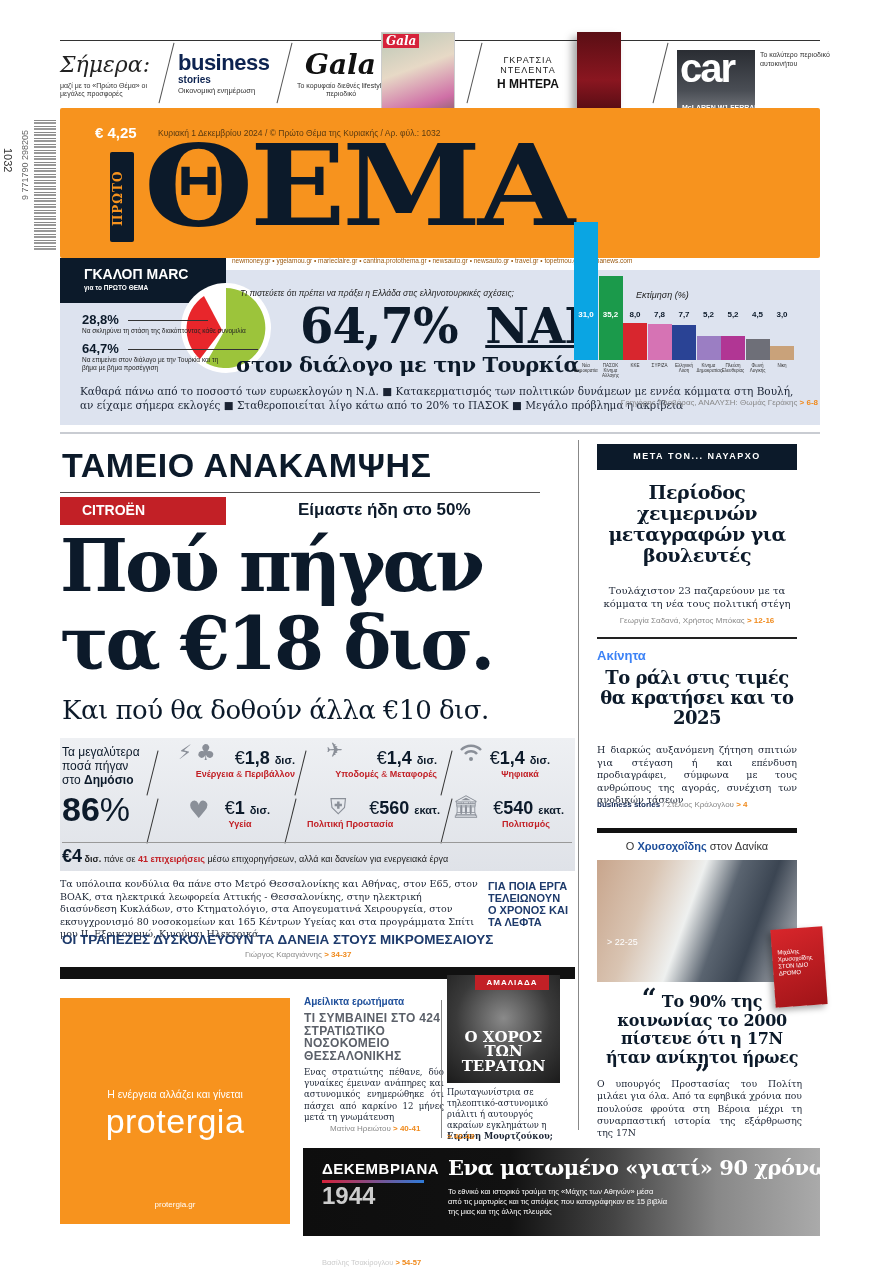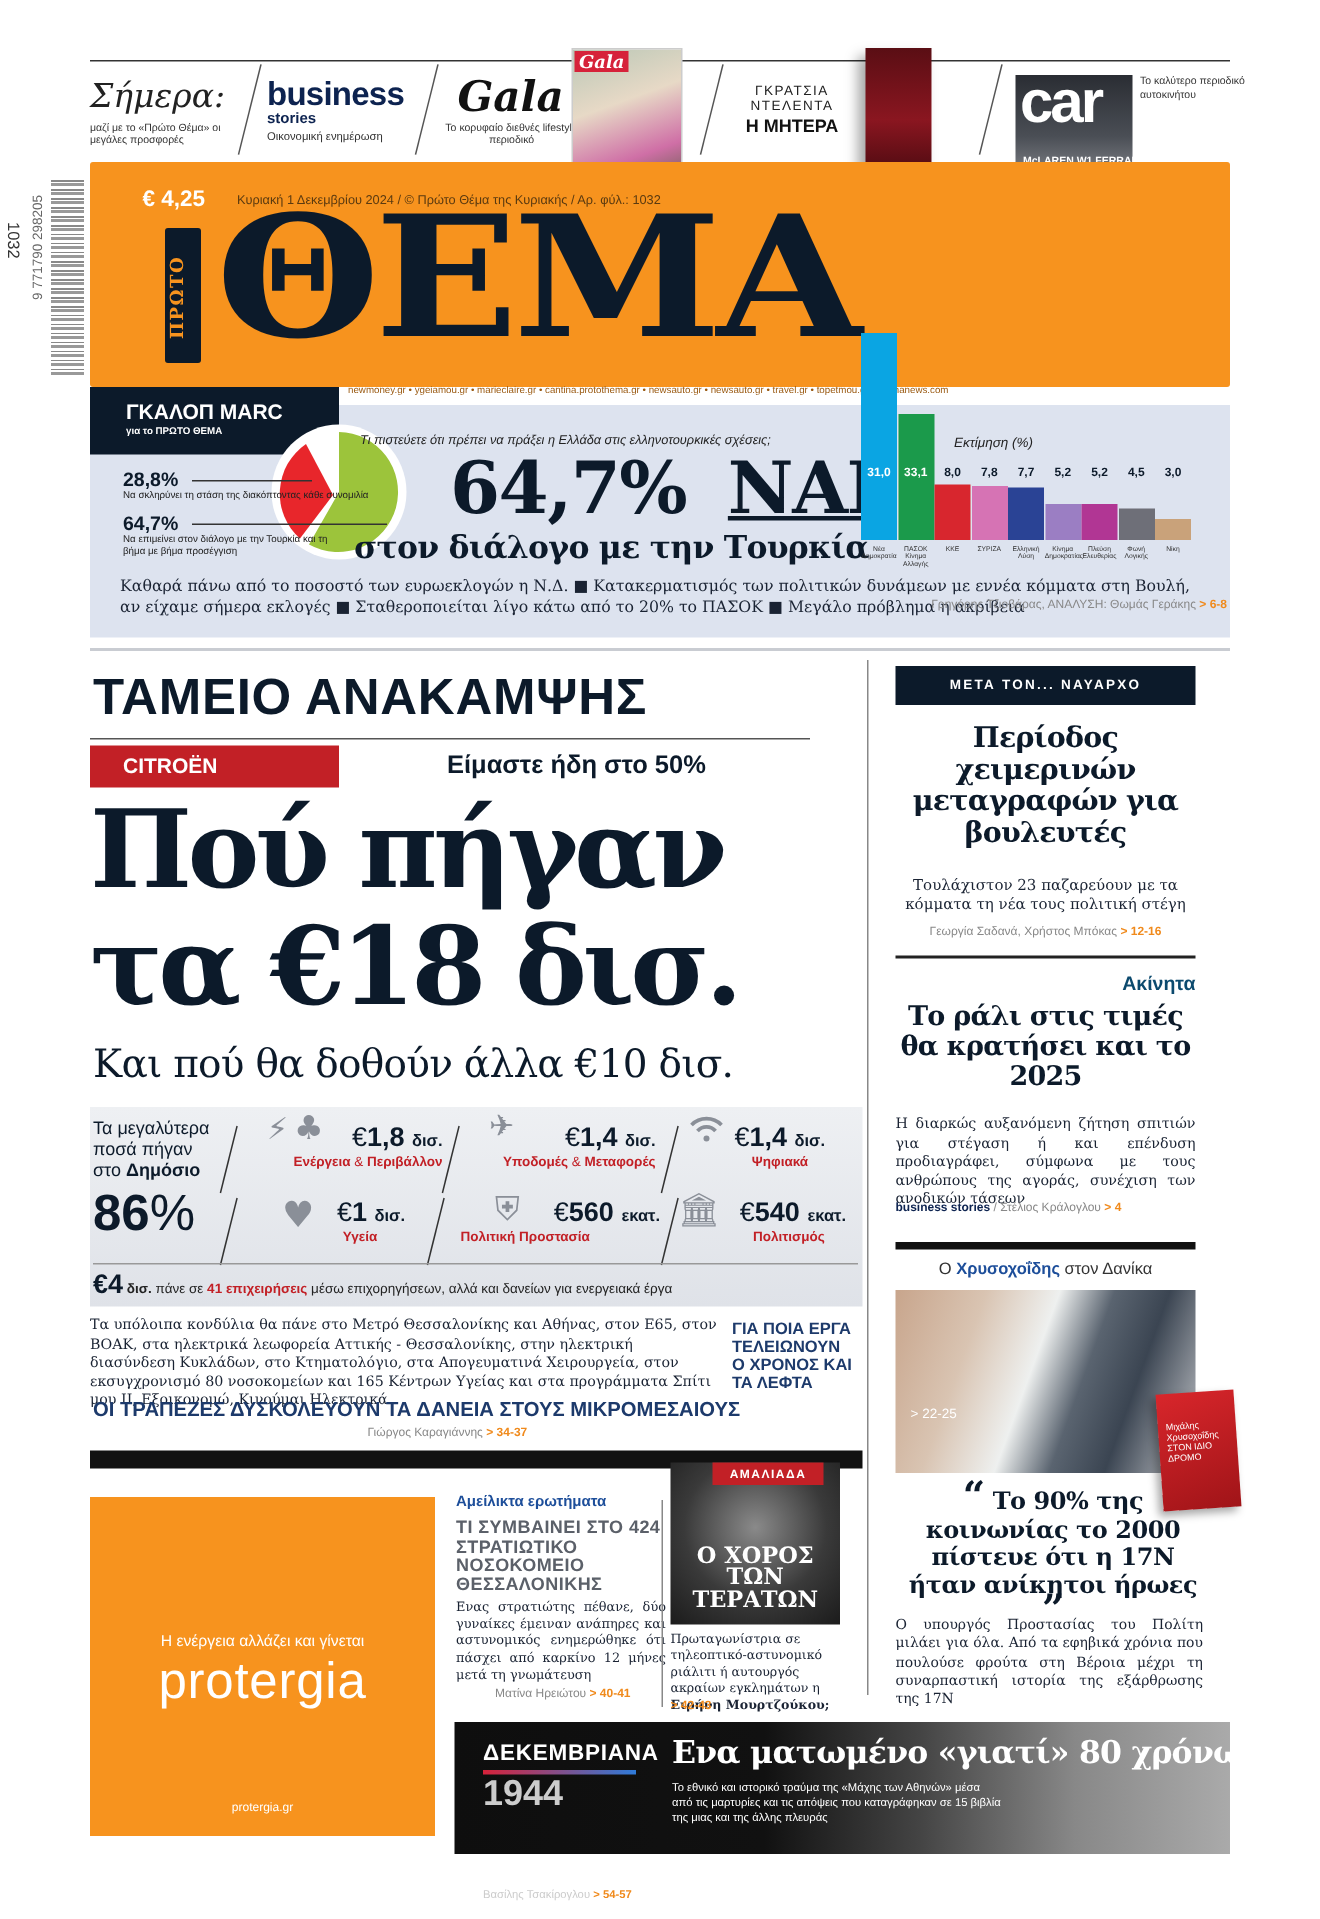--- a/index.html
+++ b/index.html
@@ -103,21 +103,21 @@
   .black-bar-l { left: 60px; top: 967px; width: 515px; height: 12px; background: #111; }
 
   
   .vrule { left: 578px; top: 440px; width: 1px; height: 690px; background: #888; }
   .meta-box { left: 597px; top: 444px; width: 200px; height: 26px; background: #0c1a2a; }
   .meta-t { left: 597px; top: 451px; width: 200px; text-align: center; font-family: "Liberation Sans", sans-serif; font-weight: bold; font-size: 9px; color: #fff; letter-spacing: 1.5px; }
   .rc-h1 { left: 597px; top: 482px; width: 200px; text-align: center; font-family: "DejaVu Serif", serif; font-weight: bold; font-size: 19px; color: #0c1a2a; line-height: 1.1; letter-spacing: -0.5px; }
   .rc-p1 { left: 597px; top: 584px; width: 200px; text-align: center; font-family: "DejaVu Serif", serif; font-size: 10px; color: #1a2333; line-height: 1.3; }
   .rc-c1 { left: 597px; top: 616px; width: 200px; text-align: center; font-family: "Liberation Sans", sans-serif; font-size: 8px; color: #888; }
   .rc-rule1 { left: 597px; top: 637px; width: 200px; height: 2px; background: #222; }
-  .rc-kick2 { left: 597px; top: 648px; width: 200px; text-align: right; font-family: "Liberation Sans", sans-serif; font-weight: bold; font-size: 13px; color: #0c4a6e; }
+  .rc-kick2 { left: 597px; top: 648px; width: 200px; text-align: left; font-family: "Liberation Sans", sans-serif; font-weight: bold; font-size: 13px; color: #3b82f6; }
   .rc-h2 { left: 597px; top: 668px; width: 200px; text-align: center; font-family: "DejaVu Serif", serif; font-weight: bold; font-size: 18px; color: #0c1a2a; line-height: 1.1; letter-spacing: -0.5px; }
   .rc-p2 { left: 597px; top: 744px; width: 200px; font-family: "DejaVu Serif", serif; font-size: 9.5px; color: #1a2333; line-height: 1.32; text-align: justify; }
   .rc-c2 { left: 597px; top: 800px; font-family: "Liberation Sans", sans-serif; font-size: 8px; color: #888; }
   .rc-c2 .bs { color: #0d2350; font-weight: bold; }
   .rc-rule2 { left: 597px; top: 828px; width: 200px; height: 5px; background: #111; }
   .rc-kick3 { left: 597px; top: 840px; width: 200px; text-align: center; font-family: "Liberation Sans", sans-serif; font-size: 11px; color: #333; }
   .rc-kick3 b { color: #1d4e9a; }
   .rc-photo { left: 597px; top: 860px; width: 200px; height: 122px; background: linear-gradient(110deg, #c8a58c 0%, #d9c4b2 25%, #eef0ef 45%, #5a6470 60%, #3b4552 75%, #c6c8cc 100%); }
   .rc-photo-ref { left: 607px; top: 937px; font-family: "Liberation Sans", sans-serif; font-size: 9px; color: #fff; }
   .rc-book { left: 773px; top: 928px; width: 52px; height: 78px; background: linear-gradient(160deg, #d8262b, #a01418); box-shadow: -3px 3px 6px rgba(0,0,0,0.35); transform: rotate(-4deg); }
@@ -224,21 +224,21 @@
   <div class="bar" style="left:49px;height:37px;background:#d8262e"></div>
   <div class="bar" style="left:73.5px;height:36px;background:#d673b4"></div>
   <div class="bar" style="left:98px;height:35px;background:#2a4395"></div>
   <div class="bar" style="left:122.5px;height:24px;background:#9b7ec3"></div>
   <div class="bar" style="left:147px;height:24px;background:#b13694"></div>
   <div class="bar" style="left:171.5px;height:21px;background:#6e6f78"></div>
   <div class="bar" style="left:196px;height:14px;background:#c9a27a"></div>
 </div>
 <div class="abs" style="left:574px;top:310px;width:226px;height:12px">
   <div class="bar-val" style="left:0;color:#fff">31,0</div>
-  <div class="bar-val" style="left:24.5px;color:#fff">33,1</div>
+  <div class="bar-val" style="left:24.5px;color:#fff">35,2</div>
   <div class="bar-val" style="left:49px">8,0</div>
   <div class="bar-val" style="left:73.5px">7,8</div>
   <div class="bar-val" style="left:98px">7,7</div>
   <div class="bar-val" style="left:122.5px">5,2</div>
   <div class="bar-val" style="left:147px">5,2</div>
   <div class="bar-val" style="left:171.5px">4,5</div>
   <div class="bar-val" style="left:196px">3,0</div>
 </div>
 <div class="abs" style="left:574px;top:364px;width:226px;height:16px">
   <div class="bar-lbl" style="left:0">Νέα Δημοκρατία</div>
@@ -368,14 +368,14 @@
 <div class="abs am-tag-t">ΑΜΑΛΙΑΔΑ</div>
 <div class="abs am-title">Ο ΧΟΡΟΣ ΤΩΝ ΤΕΡΑΤΩΝ</div>
 <div class="abs am-p"><span>Πρωταγωνίστρια σε τηλεοπτικό-αστυνομικό ριάλιτι ή αυτουργός ακραίων εγκλημάτων η</span> <b>Ειρήνη Μουρτζούκου;</b></div>
 <div class="abs am-ref">&gt; 42-43</div>
 
 <div class="abs dek"></div>
 <div class="abs dek-t">ΔΕΚΕΜΒΡΙΑΝΑ</div>
 <div class="abs dek-bar"></div>
 <div class="abs dek-year">1944</div>
 <div class="abs dek-cred"><span>Βασίλης Τσακίρογλου</span> <span class="orange-ref">&gt; 54-57</span></div>
-<div class="abs dek-h">Ενα ματωμένο «γιατί» 80 χρόνων</div>
+<div class="abs dek-h">Ενα ματωμένο «γιατί» 90 χρόνων</div>
 <div class="abs dek-p">Το εθνικό και ιστορικό τραύμα της «Μάχης των Αθηνών» μέσα από τις μαρτυρίες και τις απόψεις που καταγράφηκαν σε 15 βιβλία της μιας και της άλλης πλευράς</div>
 
 </body></html>

